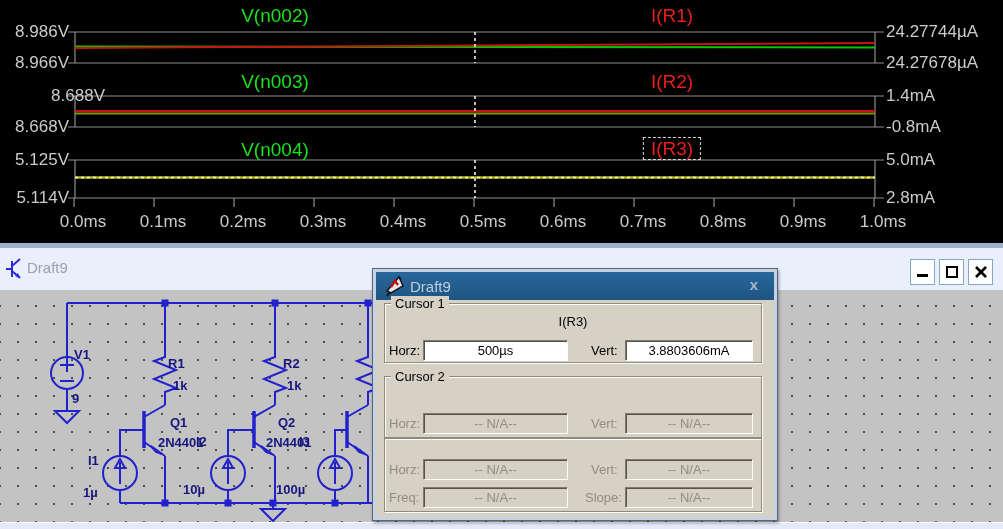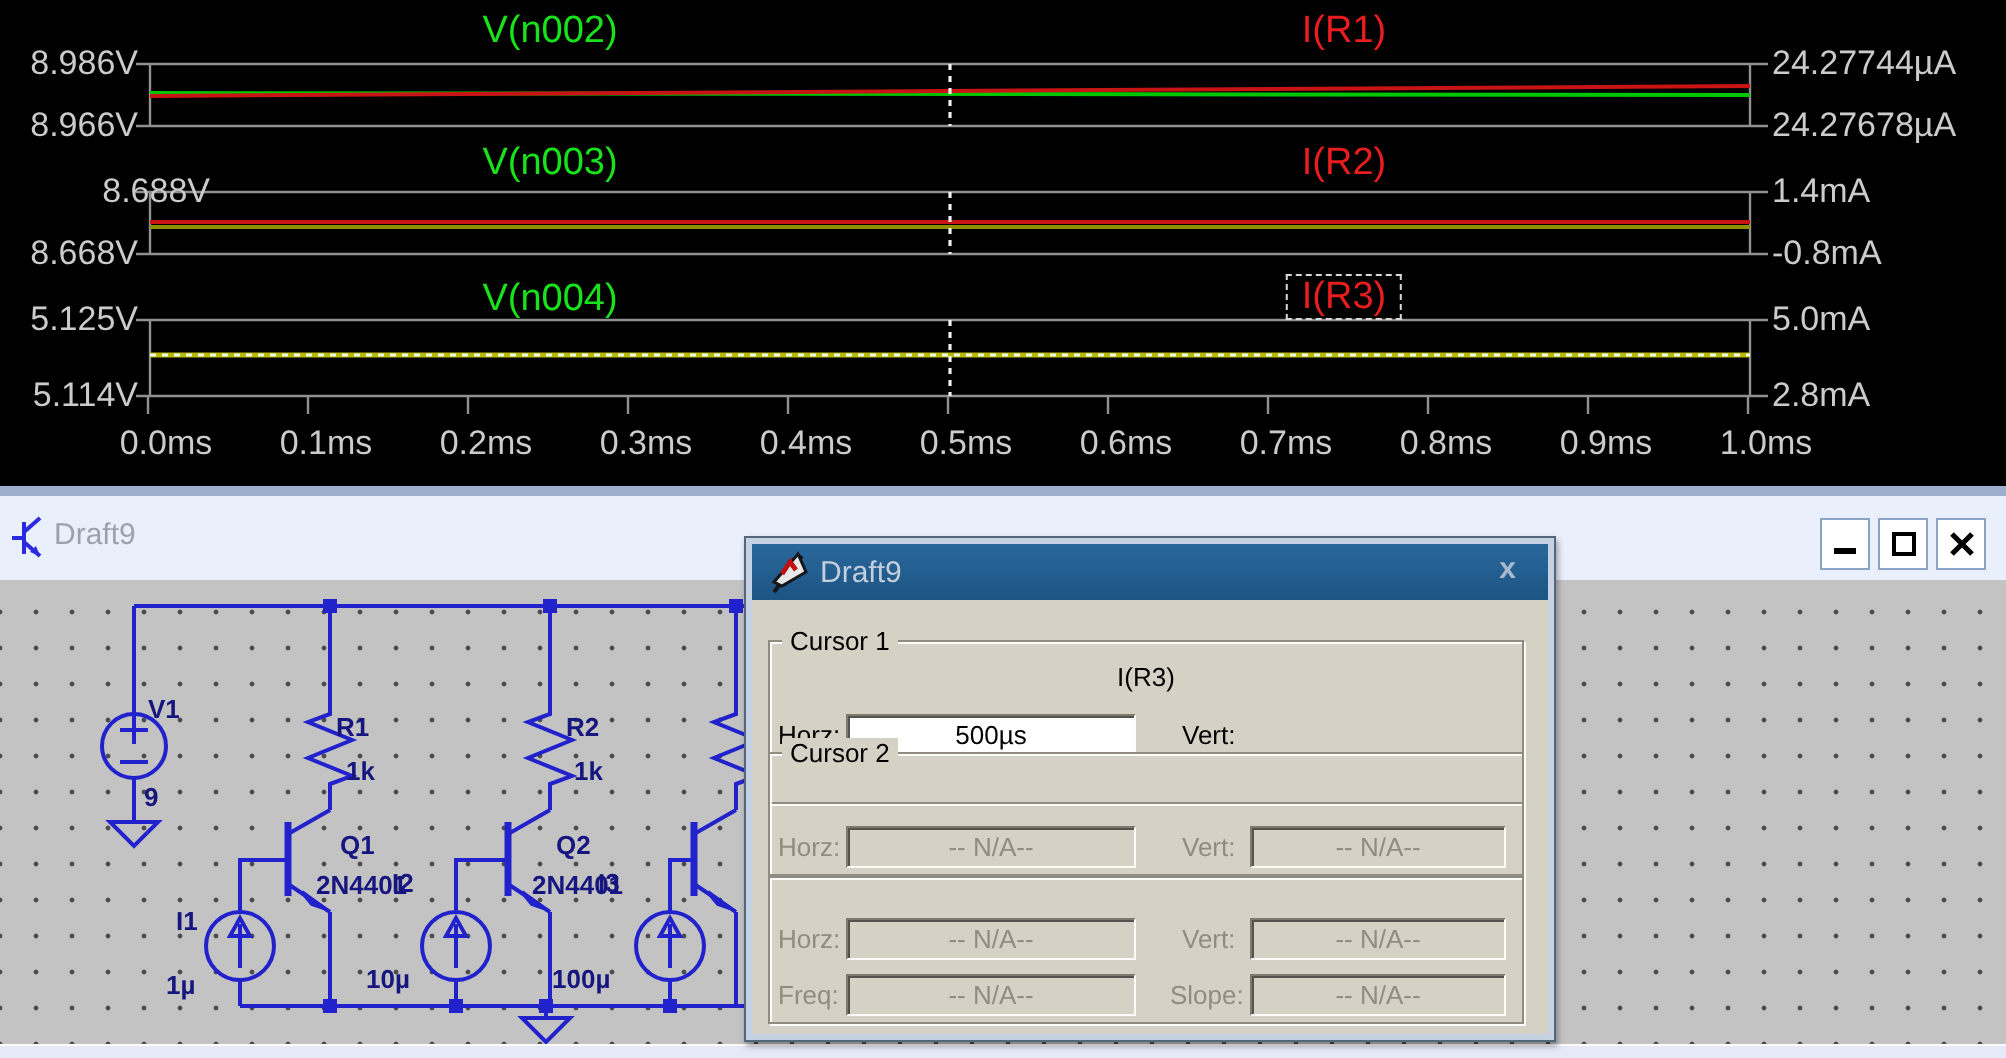--- a/index.html
+++ b/index.html
@@ -281,26 +281,27 @@
           <line x1="4" y1="21" x2="18" y2="3" stroke="#15151a" stroke-width="2"></line>
           <polygon points="4,16 16,2 20,11 8,18" fill="#e8e8e8" stroke="#15151a" stroke-width="1.5"></polygon>
           <path d="M8,12 L12,6 L15,10" stroke="#c01010" stroke-width="2.4" fill="none"></path>
         </svg>
       </span>
       <span class="dlg-title">Draft9</span>
       <span class="dlg-close">x</span>
     </div>
     <div class="dlg-body">
 
-      <div class="grp" style="top:20px;height:82px">
+      <div class="grp" style="top:3px;height:60px">
         <span class="legend">Cursor 1</span>
         <span class="expr" style="top:10px">I(R3)</span>
         <span class="lbl" style="left:4px;top:36px">Horz:</span>
         <input class="inp" style="left: 38px; top: 36px; width: 145px;" readonly="" value="500µs">
         <span class="lbl" style="left:206px;top:36px">Vert:</span>
+        <input class="inp" style="left: 240px; top: 36px; width: 128px;" readonly="" value="3.8803606mA">
       </div>
 
       <div class="grp" style="top:76px;height:62px">
         <span class="legend">Cursor 2</span>
         <span class="lbl dis" style="left:4px;top:36px">Horz:</span>
         <input class="inp dis" style="left: 38px; top: 36px; width: 145px;" readonly="" disabled="" value="-- N/A--">
         <span class="lbl dis" style="left:206px;top:36px">Vert:</span>
         <input class="inp dis" style="left: 240px; top: 36px; width: 128px;" readonly="" disabled="" value="-- N/A--">
       </div>
 

